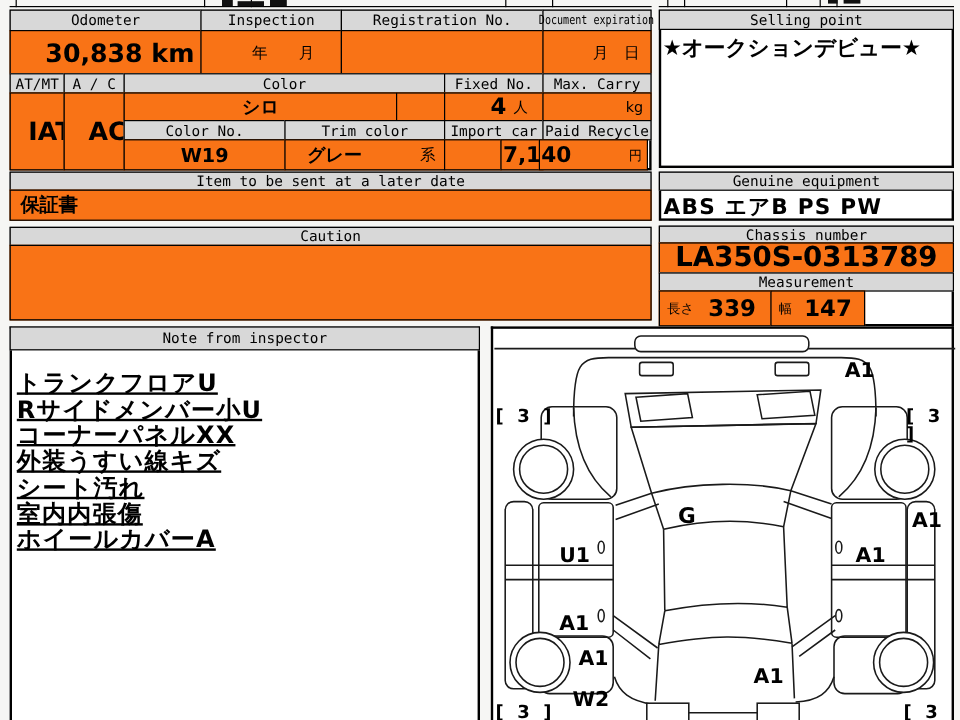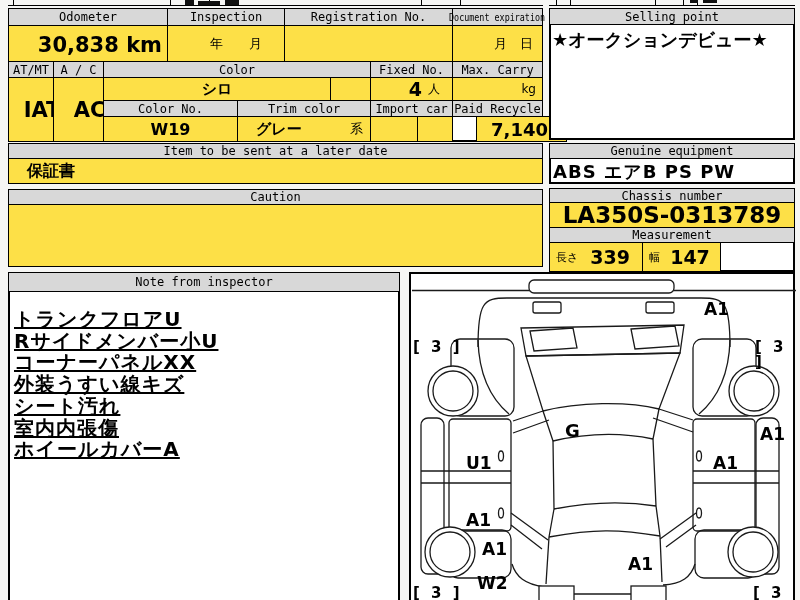--- a/index.html
+++ b/index.html
@@ -3,21 +3,21 @@
 <meta charset="utf-8">
 <style>
   html,body{margin:0;padding:0;}
   body{width:800px;height:600px;background:#f6f6f4;position:relative;overflow:hidden;
        font-family:"DejaVu Sans",sans-serif;color:#000;}
   .abs{position:absolute;box-sizing:border-box;}
   .box{position:absolute;box-sizing:border-box;border:2px solid #000;background:#fff;}
   .hd{position:absolute;box-sizing:border-box;border:1px solid #000;background:#d8d8d8;
       font-family:"DejaVu Sans Mono",monospace;font-size:12px;display:flex;
       align-items:center;justify-content:center;white-space:nowrap;}
-  .cv{position:absolute;box-sizing:border-box;border:1px solid #000;background:#fde047;
+  .cv{position:absolute;box-sizing:border-box;border:1px solid #000;background:#f97316;
       display:flex;align-items:center;white-space:nowrap;}
   .c-center{justify-content:center;}
   .c-right{justify-content:flex-end;}
   .big{font-weight:bold;font-size:21px;padding-left:22px;}
   .med{font-weight:bold;font-size:15px;}
   .unit{font-size:12px;margin-left:6px;}
   .condensed{transform:scaleX(.8);transform-origin:center;font-size:10.5px;}
   .notelines{position:absolute;left:14px;top:309px;width:380px;font-weight:bold;
       font-size:20px;line-height:21.7px;letter-spacing:1px;text-decoration:underline;}
   .dg-label{position:absolute;font-weight:bold;font-size:17px;line-height:1;}
@@ -87,28 +87,28 @@
 <div class="hd" style="left:370px;top:100px;width:83px;height:17px;">Import car</div>
 <div class="hd" style="left:452px;top:100px;width:91px;height:17px;">Paid Recycle</div>
 
 <div class="cv c-center" style="left:103px;top:116px;width:135px;height:26px;font-weight:bold;font-size:16px;">W19</div>
 <div class="cv" style="left:237px;top:116px;width:134px;height:26px;align-items:center;">
   <span class="med" style="margin-left:18px;">グレー</span>
   <span style="position:absolute;right:7px;font-size:13px;">系</span>
 </div>
 <div class="cv" style="left:370px;top:116px;width:48px;height:26px;"></div>
 <div class="cv" style="left:417px;top:116px;width:36px;height:26px;"></div>
-<div class="cv c-right" style="left:476px;top:116px;width:91px;height:26px;padding-right:4px;">
+<div class="cv c-right" style="left:449px;top:116px;width:91px;height:26px;padding-right:4px;gap:45px;">
   <span style="font-weight:bold;font-size:18px;">7,140</span>
   <span style="font-size:11px;margin-left:3px;">円</span>
 </div>
 
 <div class="box" style="left:8px;top:143px;width:535px;height:41px;"></div>
 <div class="hd" style="left:8px;top:143px;width:535px;height:16px;">Item to be sent at a later date</div>
-<div class="cv" style="left:8px;top:158px;width:535px;height:26px;font-weight:bold;font-size:16px;padding-left:18px;">保証書</div>
+<div class="cv" style="left:8px;top:158px;width:535px;height:26px;font-weight:bold;font-size:16px;padding-left:8px;">保証書</div>
 
 <div class="box" style="left:8px;top:189px;width:535px;height:78px;"></div>
 <div class="hd" style="left:8px;top:189px;width:535px;height:16px;">Caution</div>
 <div class="cv" style="left:8px;top:204px;width:535px;height:63px;"></div>
 
 <div class="box" style="left:549px;top:8px;width:246px;height:132px;"></div>
 <div class="hd" style="left:549px;top:8px;width:246px;height:17px;">Selling point</div>
 <div class="abs" style="left:552px;top:28px;width:240px;font-weight:bold;font-size:18px;">★オークションデビュー★</div>
 
 <div class="box" style="left:549px;top:143px;width:246px;height:41px;"></div>

